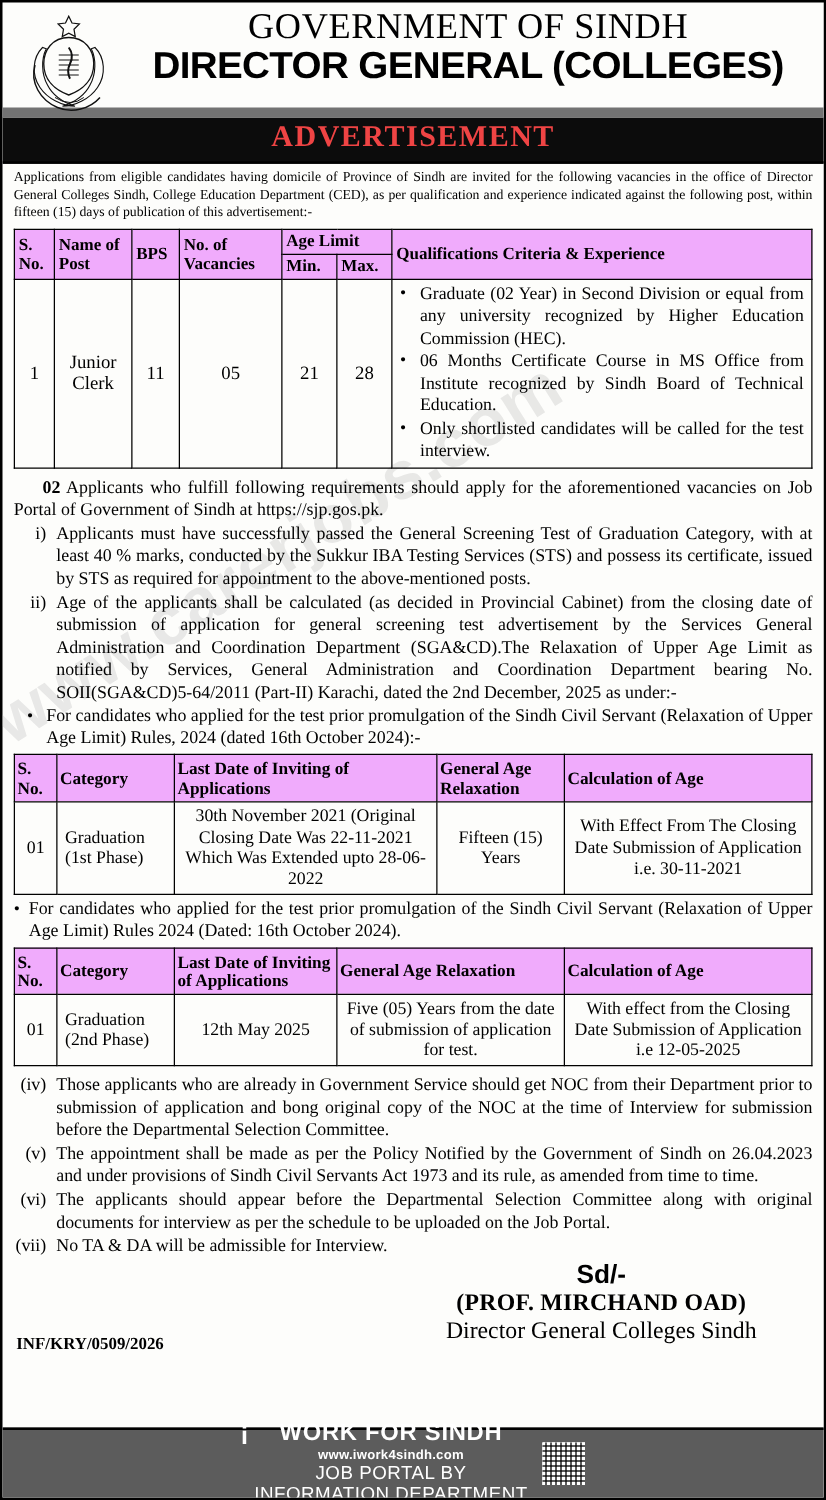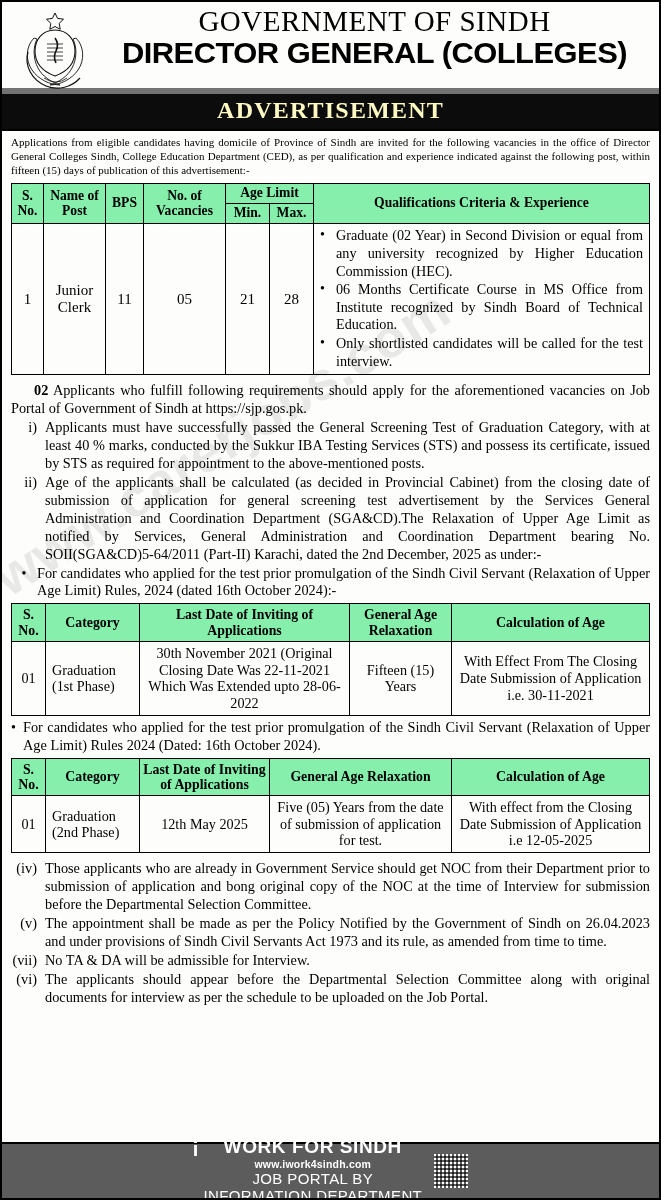--- a/index.html
+++ b/index.html
@@ -35,21 +35,21 @@
     transform: rotate(-32deg);
     white-space: nowrap;
     letter-spacing: 1px;
   }
   .content { position: relative; z-index: 10; }
 
   
   .header {
     position: relative;
     padding: 4px 10px 2px 10px;
-    border-bottom: 6px solid #737373;
+    border-bottom: 8px solid #737373;
     min-height: 92px;
   }
   .emblem {
     position: absolute;
     left: 18px; top: 6px;
     width: 70px; height: 86px;
   }
   .head-text { margin-left: 92px; text-align: center; padding-right: 4px; }
   .gov-title {
     font-family: "Liberation Serif", serif;
@@ -71,21 +71,21 @@
     display: flex;
     justify-content: space-between;
     align-items: baseline;
     font-size: 15.5px;
     font-weight: 700;
     margin-top: 3px;
     padding: 0 4px 0 6px;
   }
   .adv-bar {
     background: #0c0c0c;
-    color: #fef9c3;
+    color: #ef4444;
     text-align: center;
     font-size: 24px;
     font-weight: 700;
     letter-spacing: 1.2px;
     padding: 3px 0 5px 0;
     border-bottom: 2px solid #000;
     font-family: "Liberation Serif", serif;
   }
 
   
@@ -103,23 +103,23 @@
     border-collapse: collapse;
     border: 1.6px solid #000;
     font-size: 13.8px;
   }
   table.grid th, table.grid td {
     border: 1px solid #000;
     padding: 2px 3px;
     vertical-align: middle;
   }
   table.grid thead th {
-    background: #86efac;
-    font-weight: 700;
-    text-align: center;
+    background: #f0abfc;
+    font-weight: 700;
+    text-align: left;
     line-height: 1.1;
     font-size: 13.6px;
   }
   .t1 td { text-align: center; font-size: 15px; }
   .t1 td.ql { text-align: left; vertical-align: top; padding: 3px 6px 3px 4px; }
   ul.quals { list-style: none; margin: 0; padding: 0; }
   ul.quals li {
     position: relative;
     padding-left: 18px;
     font-size: 14.2px;
@@ -387,29 +387,37 @@
       <div class="roman-list tail-list">
         <div class="roman-item">
           <div class="roman-mark">(iv)</div>
           <div class="roman-body">Those applicants who are already in Government Service should get NOC from their Department prior to submission of application and bong original copy of the NOC at the time of Interview for submission before the Departmental Selection Committee.</div>
         </div>
         <div class="roman-item">
           <div class="roman-mark">(v)</div>
           <div class="roman-body">The appointment shall be made as per the Policy Notified by the Government of Sindh on 26.04.2023 and under provisions of Sindh Civil Servants Act 1973 and its rule, as amended from time to time.</div>
         </div>
         <div class="roman-item">
+          <div class="roman-mark">(vi)</div>
+          <div class="roman-body">The applicants should appear before the Departmental Selection Committee along with original documents for interview as per the schedule to be uploaded on the Job Portal.</div>
+        </div>
+        <div class="roman-item">
           <div class="roman-mark">(vii)</div>
           <div class="roman-body">No TA &amp; DA will be admissible for Interview.</div>
         </div>
-        <div class="roman-item">
-          <div class="roman-mark">(vi)</div>
-          <div class="roman-body">The applicants should appear before the Departmental Selection Committee along with original documents for interview as per the schedule to be uploaded on the Job Portal.</div>
-        </div>
-      </div>
-
+      </div>
+
+      <div class="sign-area">
+        <div class="sign-right">
+          <div class="sd">Sd/-</div>
+          <div class="officer">(PROF. MIRCHAND OAD)</div>
+          <div class="desig">Director General Colleges Sindh</div>
+        </div>
+        <div class="inf">INF/KRY/0509/2026</div>
+      </div>
 
     </div>
   </div>
 
   <div class="footer">
     <div class="footer-inner">
       <div class="fi-left">
         <div class="i-mark">i</div>
         <div class="f-texts">
           <div class="f-main">WORK FOR SINDH</div>

